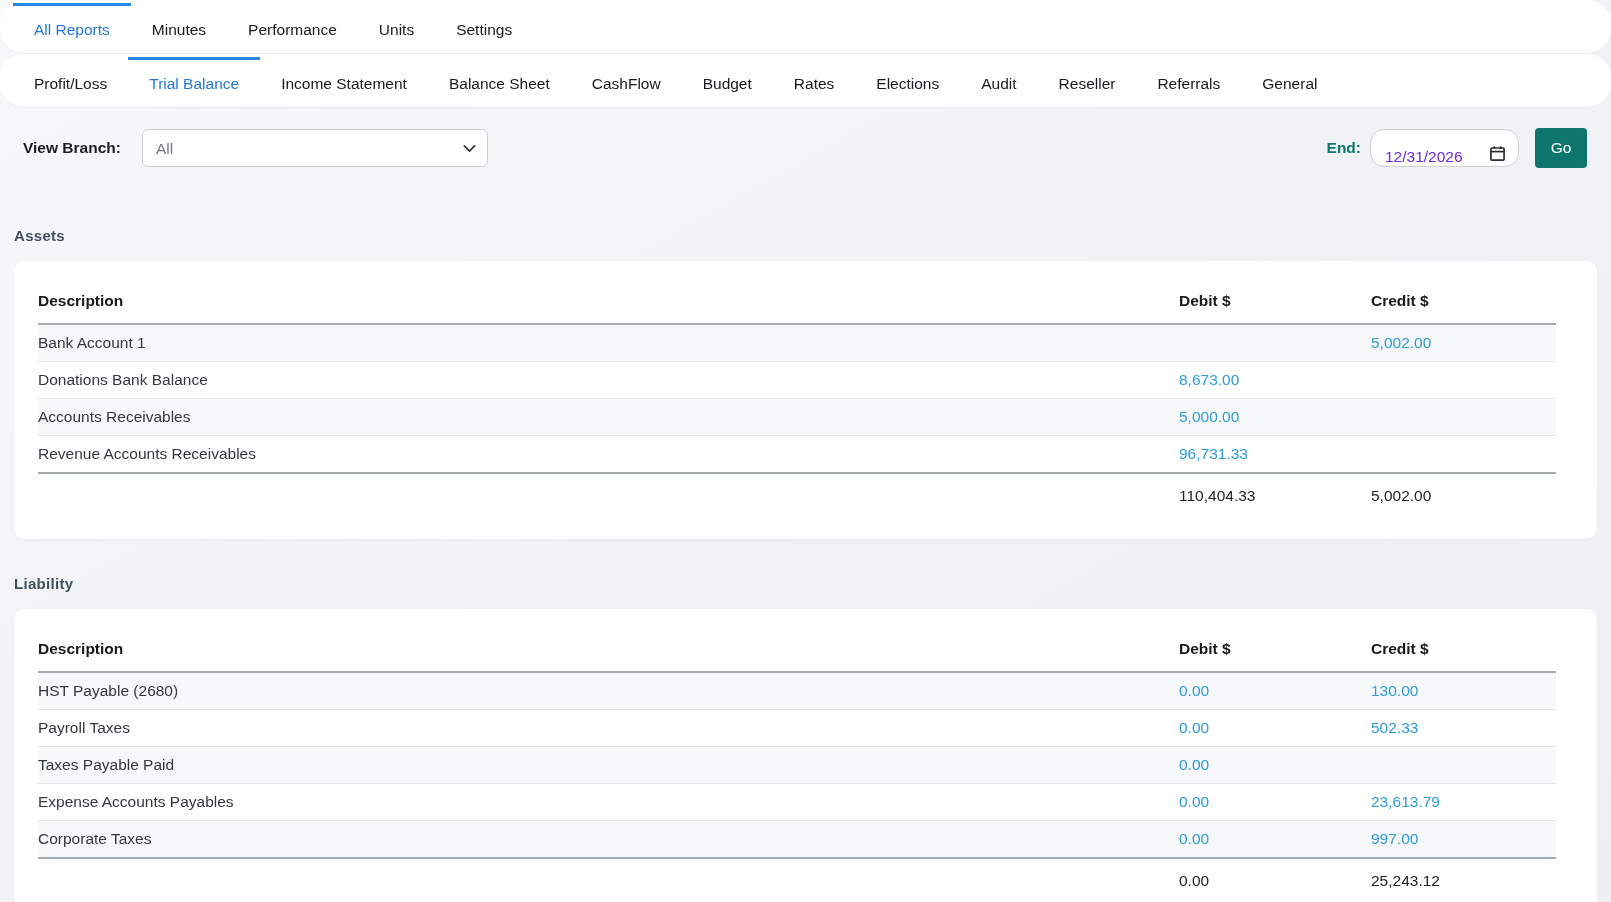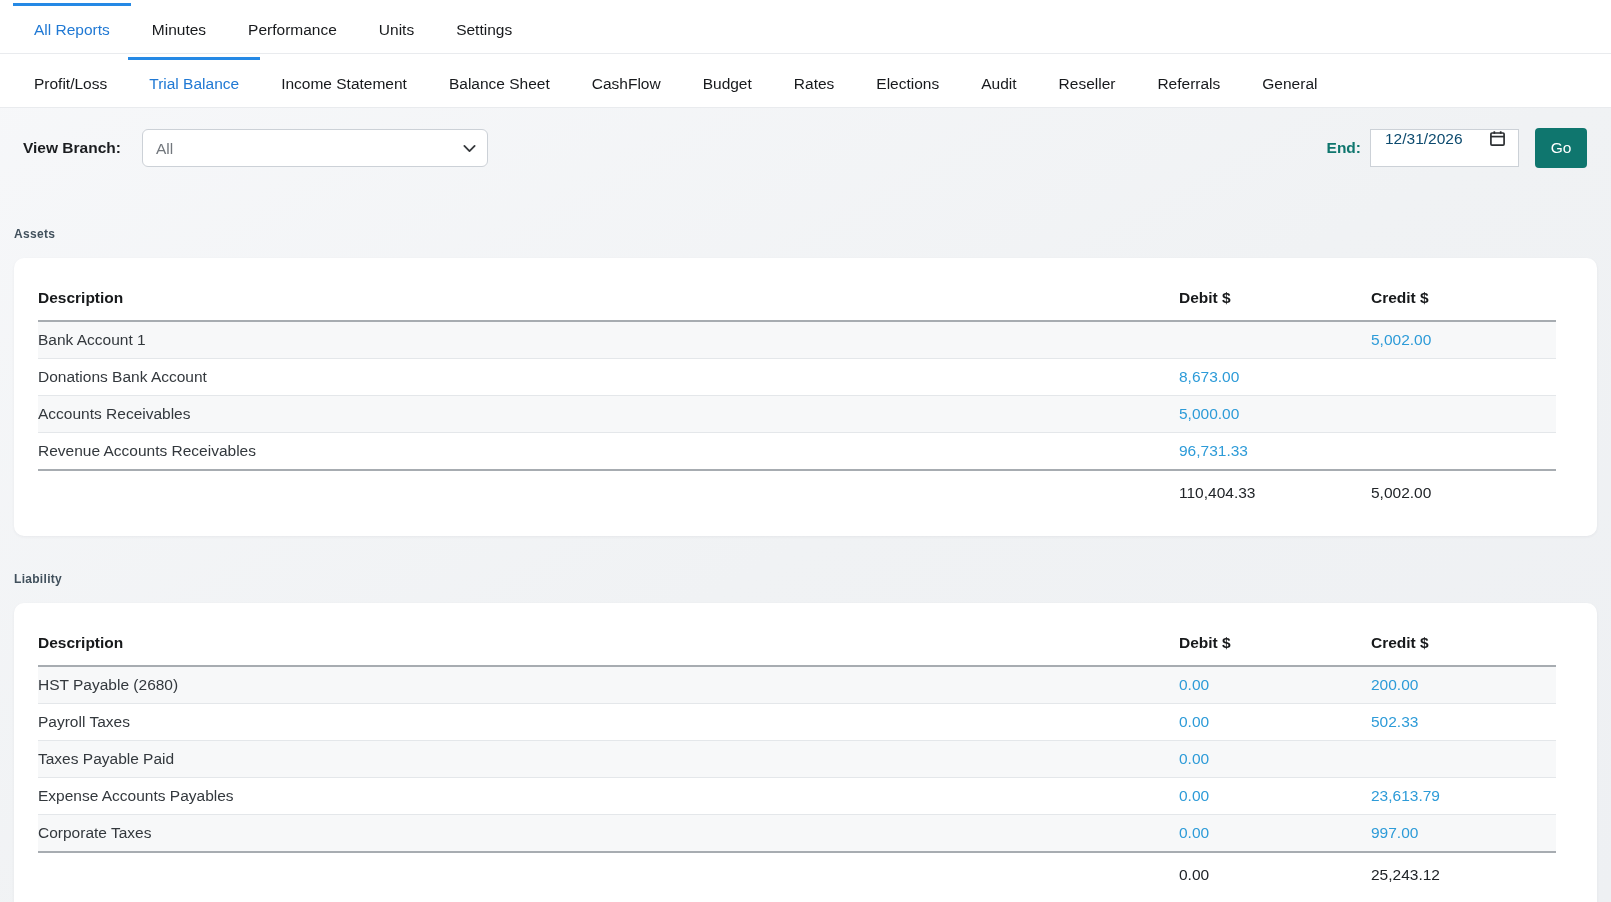--- a/index.html
+++ b/index.html
@@ -9,20 +9,21 @@
     font-family:"Liberation Sans", sans-serif;
     color:#212529;
     background:linear-gradient(150deg,#f7f8fa 0%, #f0f2f4 55%, #eef0f3 100%);
   }
 
   
   .navbar {
     background:#fff; display:flex; align-items:stretch;
     padding:3px 0 0 13px; height:54px;
     border-bottom:1px solid #e9ebee;
+    border-radius:24px;
   }
   .tab {
     display:flex; align-items:center; padding:0 21px;
     font-size:15.5px; color:#17191c; cursor:pointer;
     border-top:3px solid transparent; white-space:nowrap;
     background:none; border-left:none; border-right:none; border-bottom:none;
     font-family:inherit;
   }
   .tab.active { color:#2079d4; border-top-color:#2589e5; }
 
@@ -33,35 +34,35 @@
   .branch-select {
     appearance:none; -webkit-appearance:none;
     width:100%; height:38px; border:1px solid #ccd1d7; border-radius:6px;
     background:#fff; color:#72777d; font-size:15.5px; padding:0 36px 0 13px;
     font-family:inherit;
   }
   .select-wrap .chev { position:absolute; right:11px; top:12px; pointer-events:none; }
   .end-group { margin-left:auto; display:flex; align-items:center; }
   .end-label { font-weight:bold; font-size:15.5px; color:#0f766e; margin-right:9px; }
   .date-box {
-    width:149px; height:38px; border:1px solid #ccd1d7; border-radius:0;
-    background:#fff; display:flex; align-items:flex-start; justify-content:space-between;
-    padding:0 12px 0 14px; color:#0c4a6e; font-size:15.5px; margin-right:16px; cursor:text;
+    width:149px; height:38px; border:1px solid #ccd1d7; border-radius:14px;
+    background:#fff; display:flex; align-items:flex-end; justify-content:space-between;
+    padding:0 12px 0 14px; color:#6d28d9; font-size:15.5px; margin-right:16px; cursor:text;
   }
   .go-btn {
     width:52px; height:40px; background:#0f766e; color:#fff; border:none;
     border-radius:4px; font-size:15.5px; font-family:inherit; cursor:pointer;
   }
 
   
   main { padding:0 14px; }
   .report-section { margin-top:59px; }
   .report-section + .report-section { margin-top:36px; }
   .report-section h2 {
-    margin:0 0 17px 0; font-size:12px; font-weight:600;
+    margin:0 0 17px 0; font-size:15px; font-weight:600;
     color:#41505c; letter-spacing:.3px;
   }
   .card {
     background:#fff; border-radius:10px; padding:16px 41px 24px 24px;
     box-shadow:0 1px 3px rgba(45,55,70,.06);
   }
   table { width:100%; border-collapse:collapse; font-size:15.5px; table-layout:fixed; }
   col.c-debit { width:192px; }
   col.c-credit { width:185px; }
   thead th {
@@ -151,21 +152,21 @@
             </tr>
           </thead>
           <tbody>
 
           <tr>
                 <td><span>Bank Account 1</span></td>
                 <td><span class="val"></span></td>
                 <td><span class="val">5,002.00</span></td>
               </tr>
             <tr>
-                <td><span>Donations Bank Account</span></td>
+                <td><span>Donations Bank Balance</span></td>
                 <td><span class="val">8,673.00</span></td>
                 <td><span class="val"></span></td>
               </tr>
             <tr>
                 <td><span>Accounts Receivables</span></td>
                 <td><span class="val">5,000.00</span></td>
                 <td><span class="val"></span></td>
               </tr>
             <tr>
                 <td><span>Revenue Accounts Receivables</span></td>
@@ -197,21 +198,21 @@
               <th>Description</th>
               <th>Debit $</th>
               <th>Credit $</th>
             </tr>
           </thead>
           <tbody>
 
           <tr>
                 <td><span>HST Payable (2680)</span></td>
                 <td><span class="val">0.00</span></td>
-                <td><span class="val">200.00</span></td>
+                <td><span class="val">130.00</span></td>
               </tr>
             <tr>
                 <td><span>Payroll Taxes</span></td>
                 <td><span class="val">0.00</span></td>
                 <td><span class="val">502.33</span></td>
               </tr>
             <tr>
                 <td><span>Taxes Payable Paid</span></td>
                 <td><span class="val">0.00</span></td>
                 <td><span class="val"></span></td>

